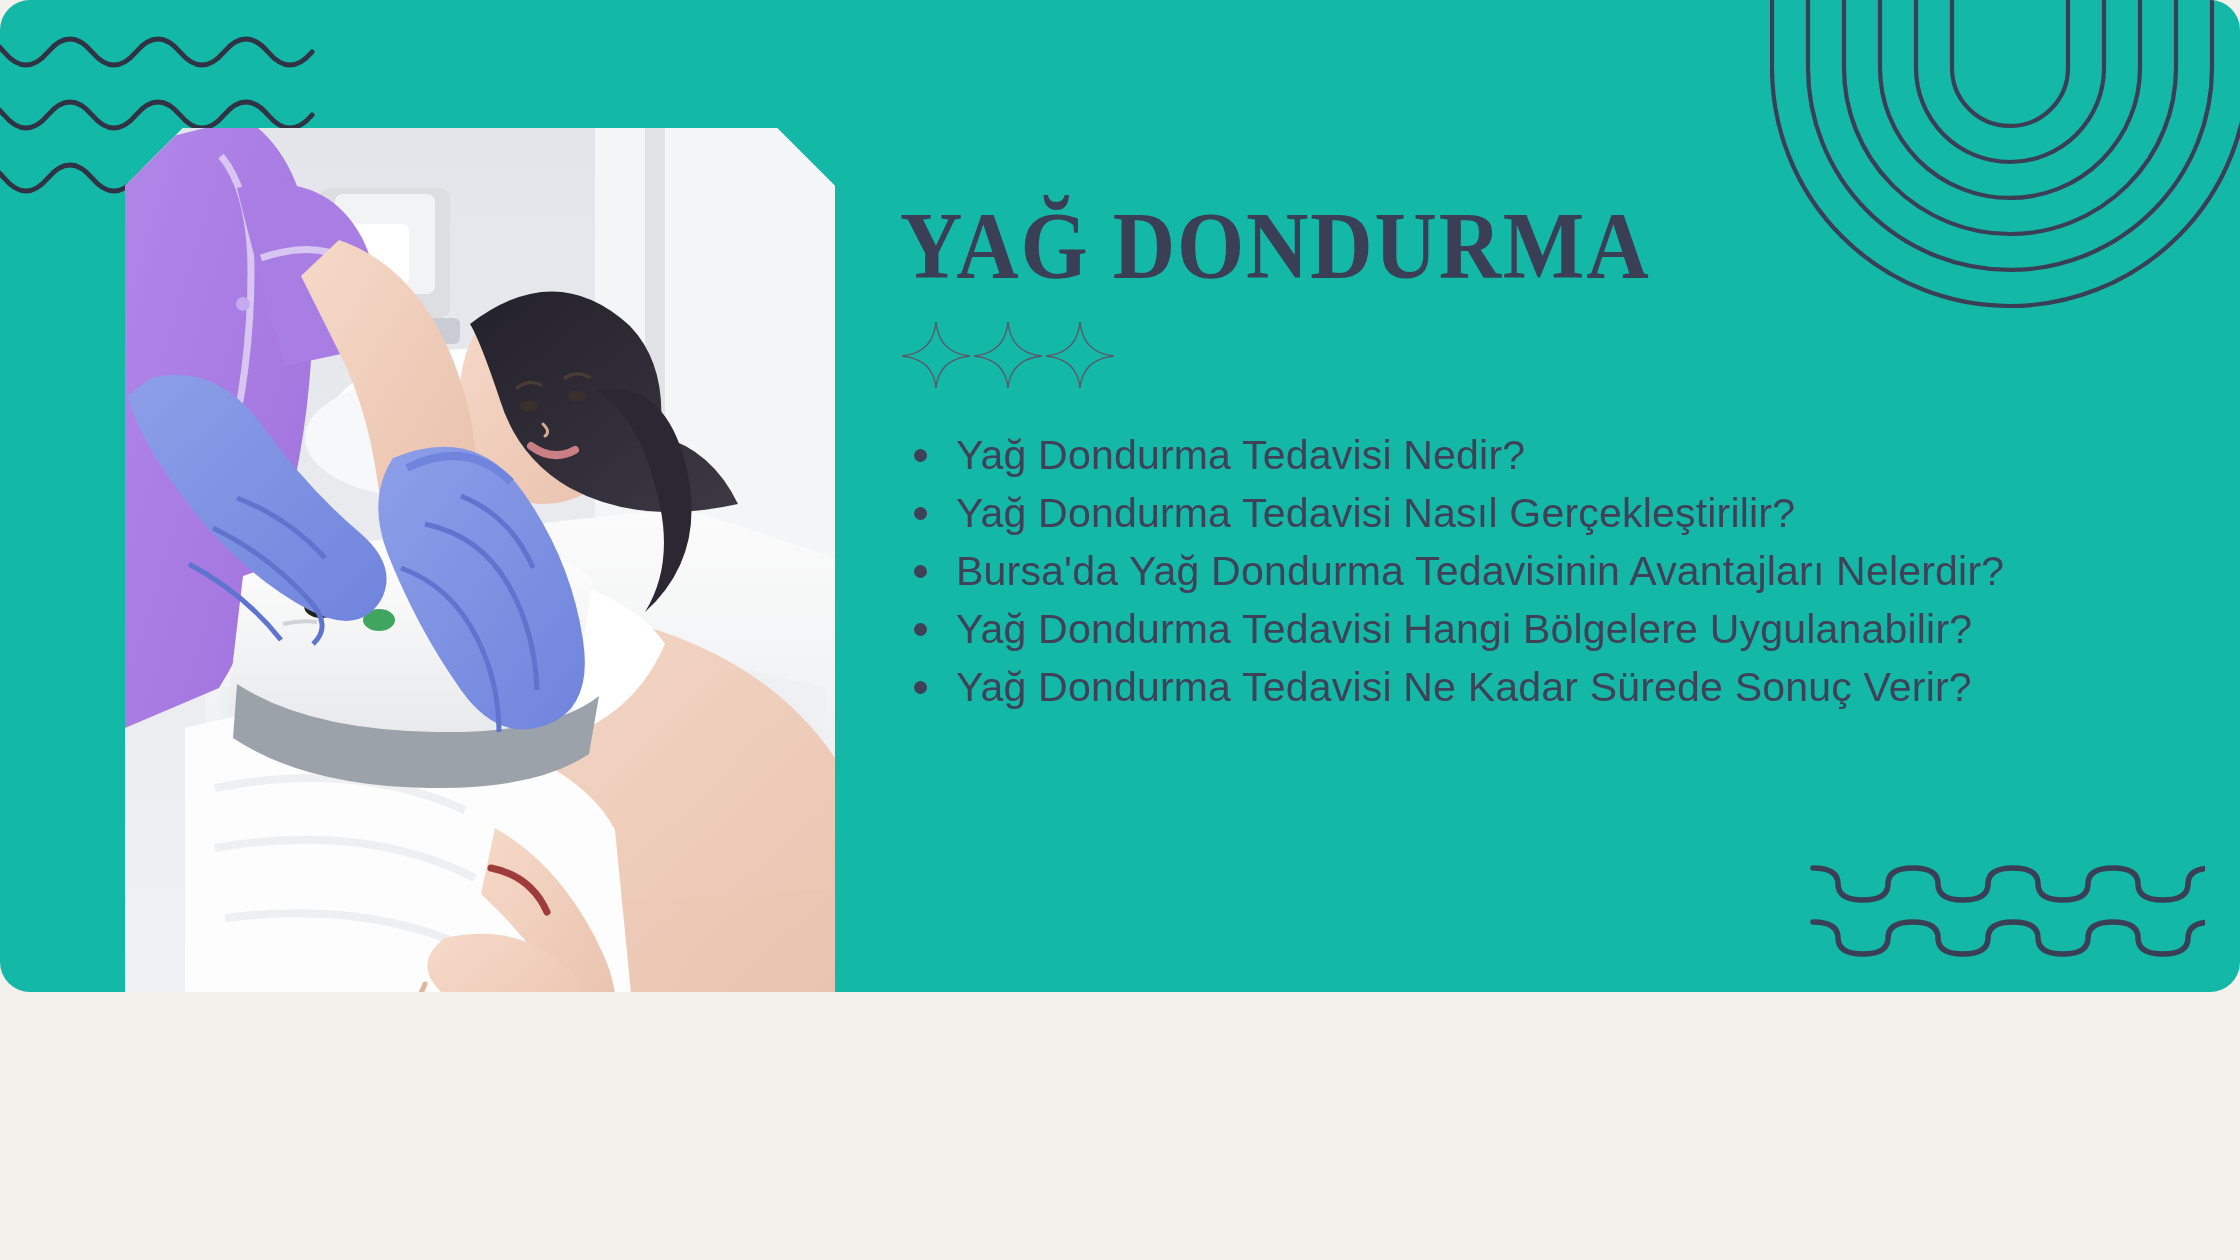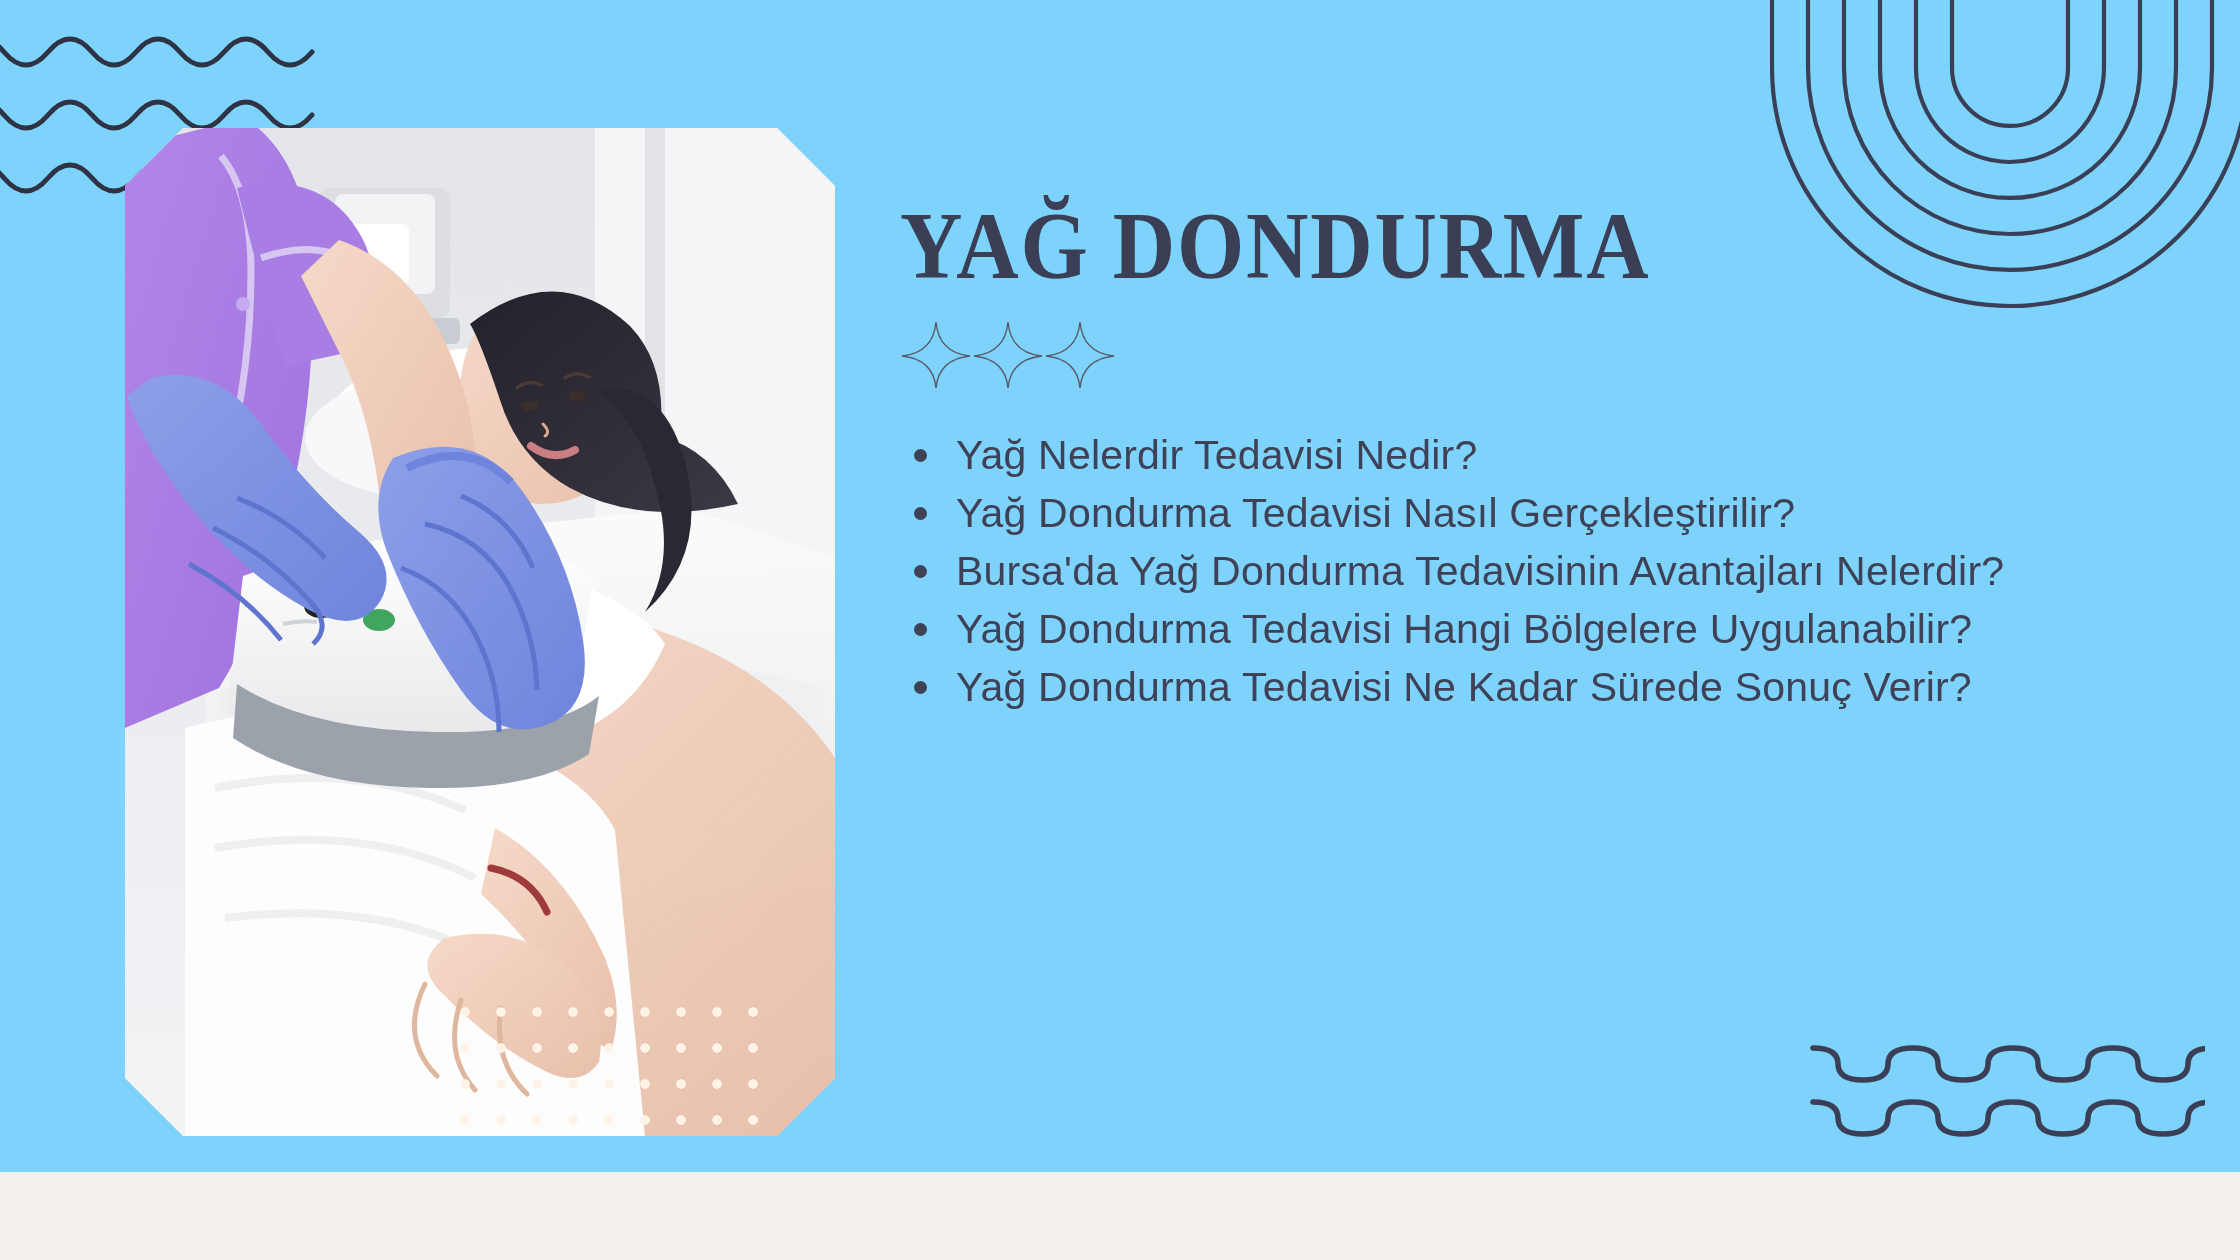--- a/index.html
+++ b/index.html
@@ -4,23 +4,24 @@
 <style>
   * { margin:0; padding:0; box-sizing:border-box; }
   html, body {
     width:2240px; height:1260px;
     overflow:hidden;
     background:#f4f1ed;
     font-family:"Liberation Sans", sans-serif;
   }
   #slide {
     position:relative;
-    width:2240px; height:1172px;
-    background:#7dd3fc;
+    width:2240px; height:992px;
+    background:#14b8a6;
     overflow:hidden;
+    border-radius:30px;
   }
 
   
   .deco { position:absolute; pointer-events:none; }
 
   #waves-tl { left:-30px; top:18px; width:360px; height:200px; }
   #arcs-tr  { right:-10px; top:-120px; width:480px; height:460px; }
   #waves-br { right:35px; bottom:18px; width:400px; height:140px; }
 
   
@@ -250,21 +251,21 @@
 
     <svg id="sparkles" viewBox="0 0 220 74" fill="none">
       <g stroke="#5b5a6b" stroke-width="1.4" fill="none">
         <path d="M38 4 C40 26 52 36 72 38 C52 40 40 50 38 70 C36 50 24 40 4 38 C24 36 36 26 38 4Z"></path>
         <path d="M110 4 C112 26 124 36 144 38 C124 40 112 50 110 70 C108 50 96 40 76 38 C96 36 108 26 110 4Z"></path>
         <path d="M182 4 C184 26 196 36 216 38 C196 40 184 50 182 70 C180 50 168 40 148 38 C168 36 180 26 182 4Z"></path>
       </g>
     </svg>
 
     <ul id="bullets">
-      <li><span>Yağ Nelerdir Tedavisi Nedir?</span></li>
+      <li><span>Yağ Dondurma Tedavisi Nedir?</span></li>
       <li><span>Yağ Dondurma Tedavisi Nasıl Gerçekleştirilir?</span></li>
       <li><span>Bursa'da Yağ Dondurma Tedavisinin Avantajları Nelerdir?</span></li>
       <li><span>Yağ Dondurma Tedavisi Hangi Bölgelere Uygulanabilir?</span></li>
       <li><span>Yağ Dondurma Tedavisi Ne Kadar Sürede Sonuç Verir?</span></li>
     </ul>
 
   </div>
 </div>
 
 </body></html>

